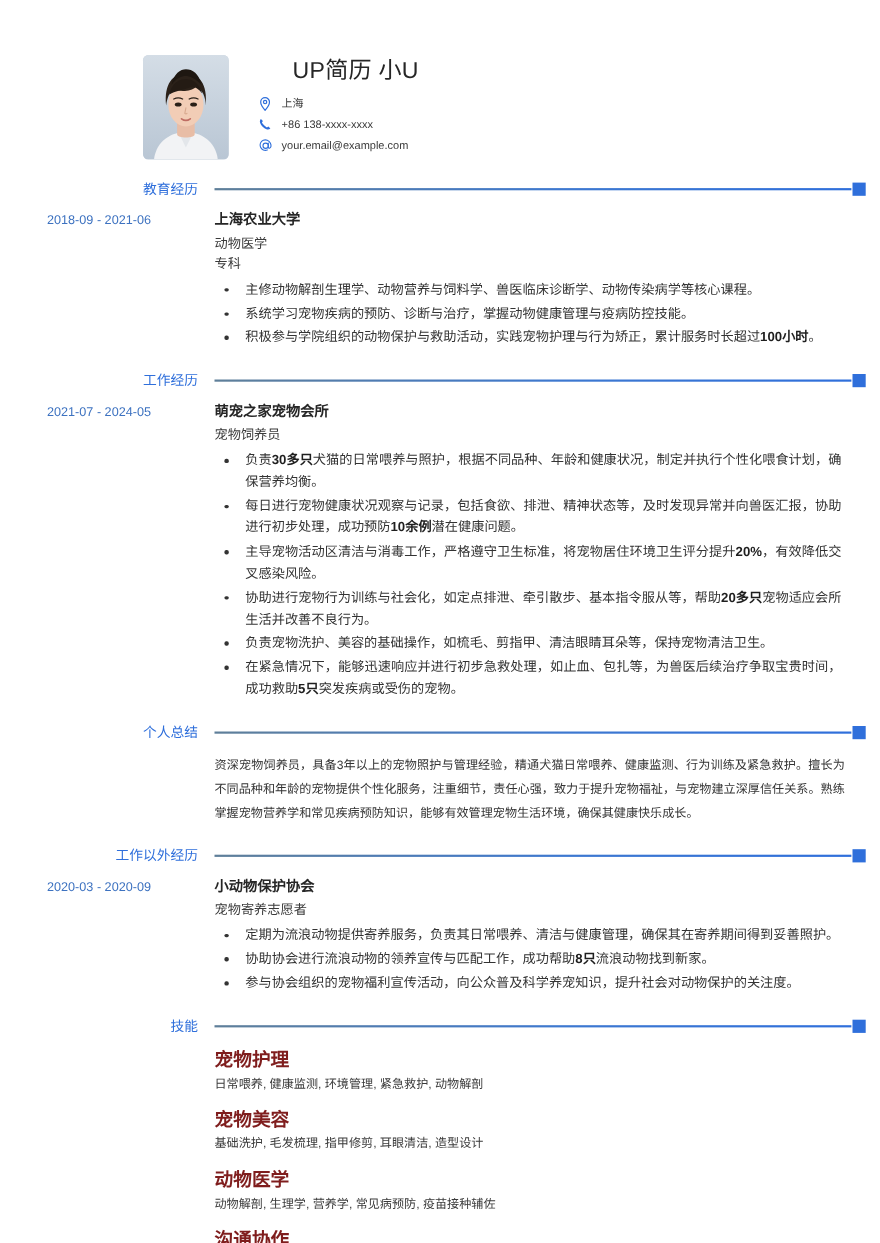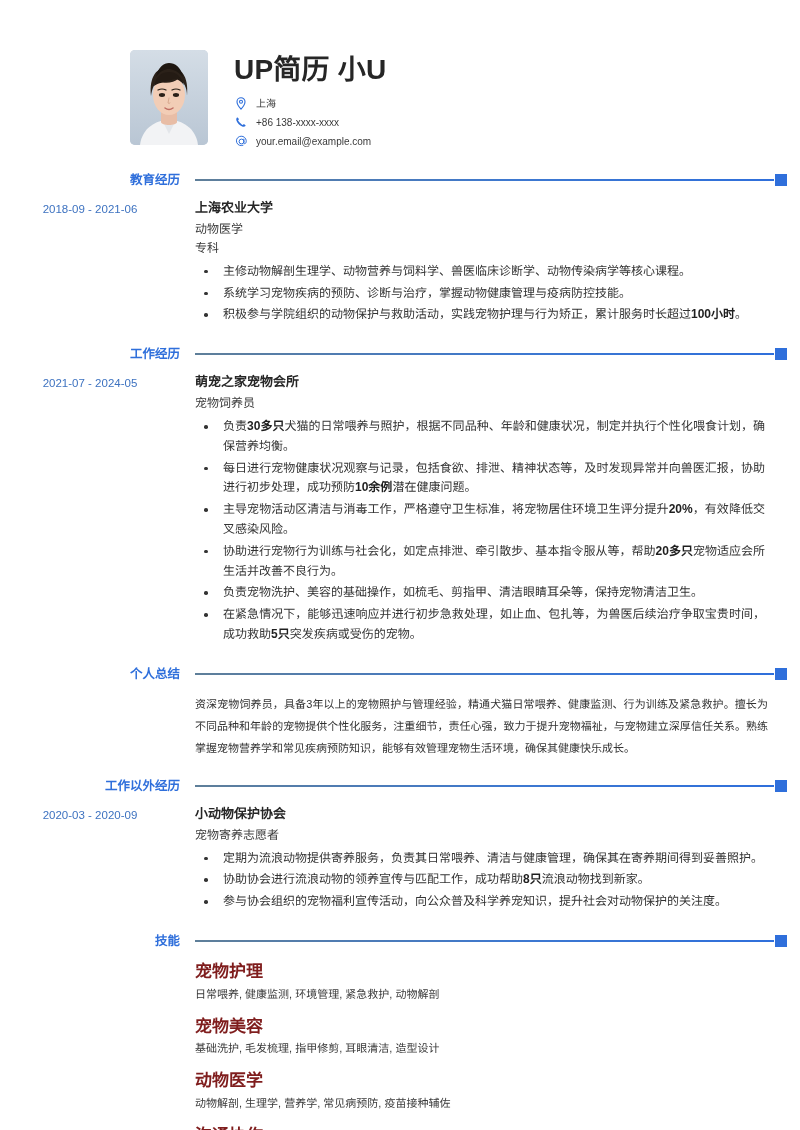--- a/index.html
+++ b/index.html
@@ -39,26 +39,27 @@
     background: #c9d3de;
   }
   .photo svg { display: block; width: 78px; height: 95px; }
 
   .header-info {
     padding-left: 26px;
     padding-top: 2px;
   }
 
   .name {
-    font-size: 28px;
-    font-weight: 700;
+    font-size: 21px;
+    font-weight: 400;
     color: #262626;
     letter-spacing: 0.2px;
     line-height: 1.25;
     margin-bottom: 9px;
+    margin-left: 32px;
   }
 
   .contact-row {
     display: flex;
     align-items: center;
     margin-bottom: 5px;
     font-size: 10px;
     color: #3a3a3a;
     line-height: 1.3;
     text-align: center;
@@ -85,21 +86,21 @@
     display: flex;
     align-items: center;
     height: 22px;
   }
   .section-title {
     width: 195px;
     flex: 0 0 195px;
     text-align: right;
     padding-right: 15px;
     font-size: 12.5px;
-    font-weight: 700;
+    font-weight: 400;
     color: #2f6fdb;
     line-height: 1;
     white-space: nowrap;
   }
   .section-rule {
     flex: 1 1 auto;
     height: 2px;
     background: linear-gradient(to right, #5f7f99 0%, #3d78d0 55%, #2f6fdb 100%);
     position: relative;
     margin-right: 26px;

